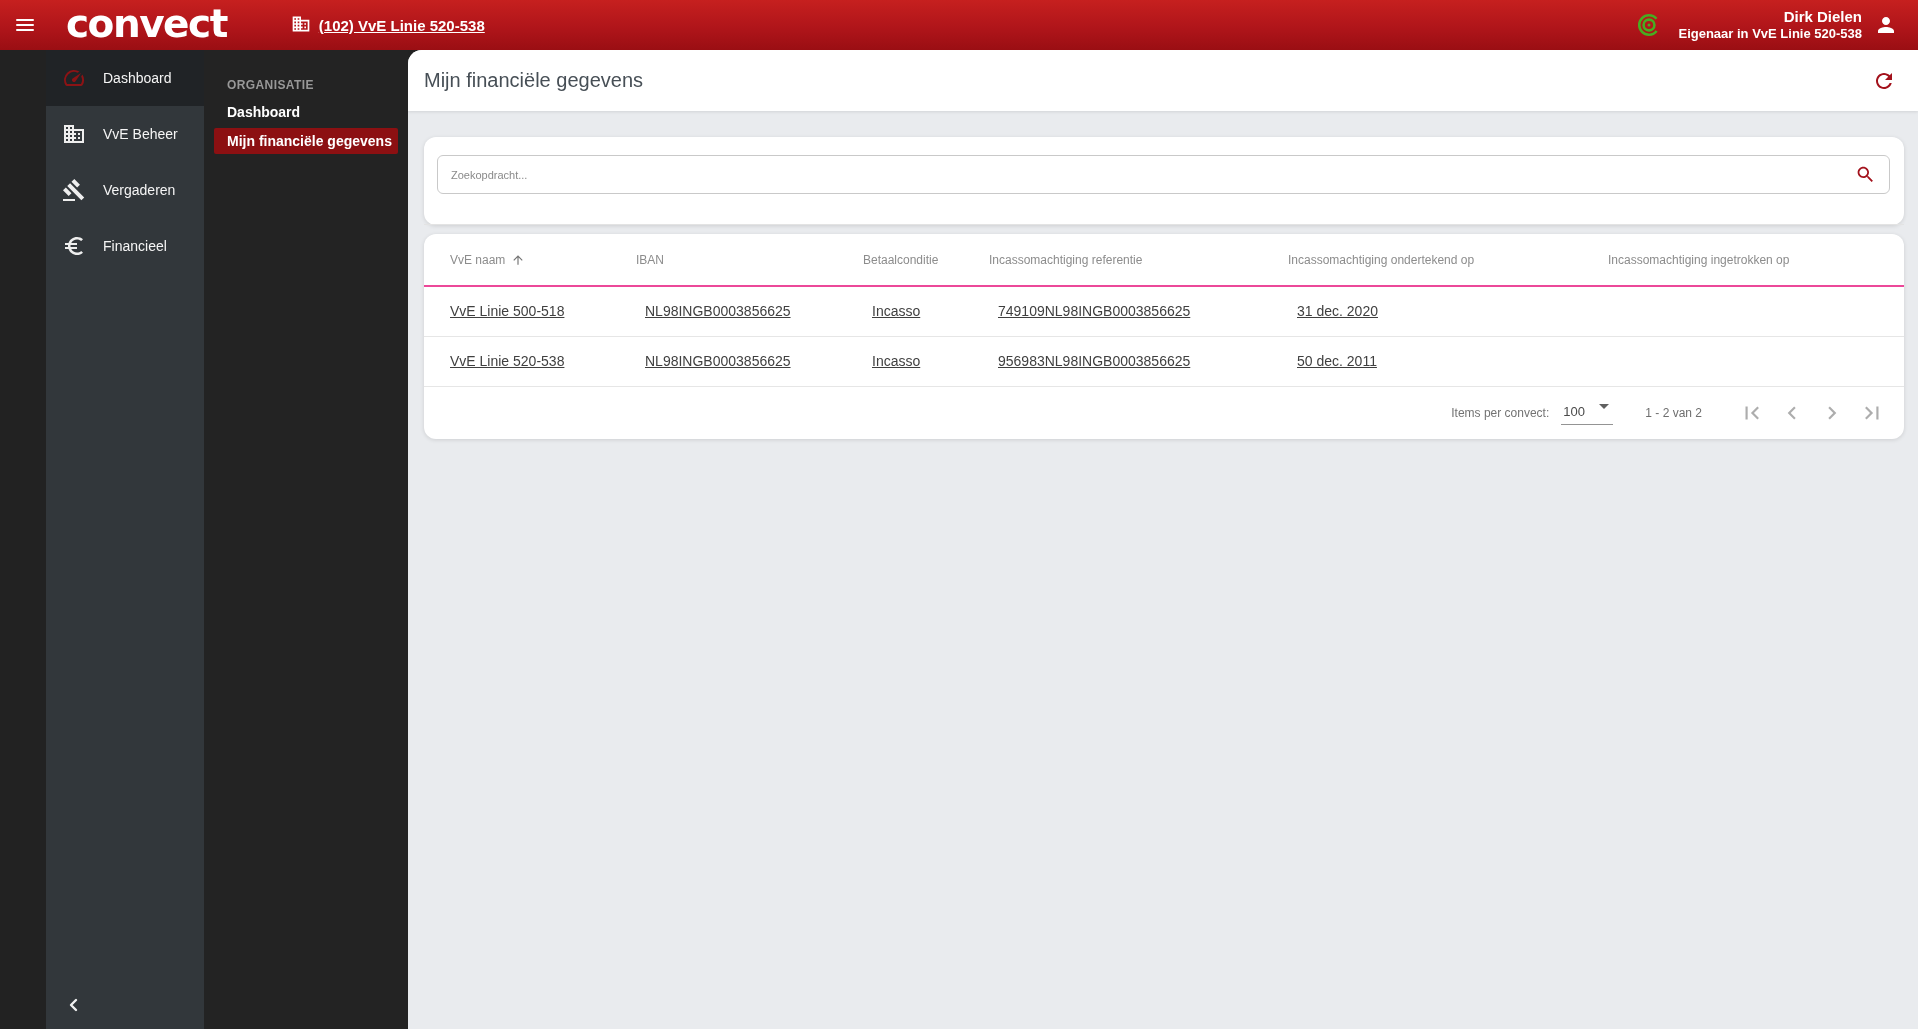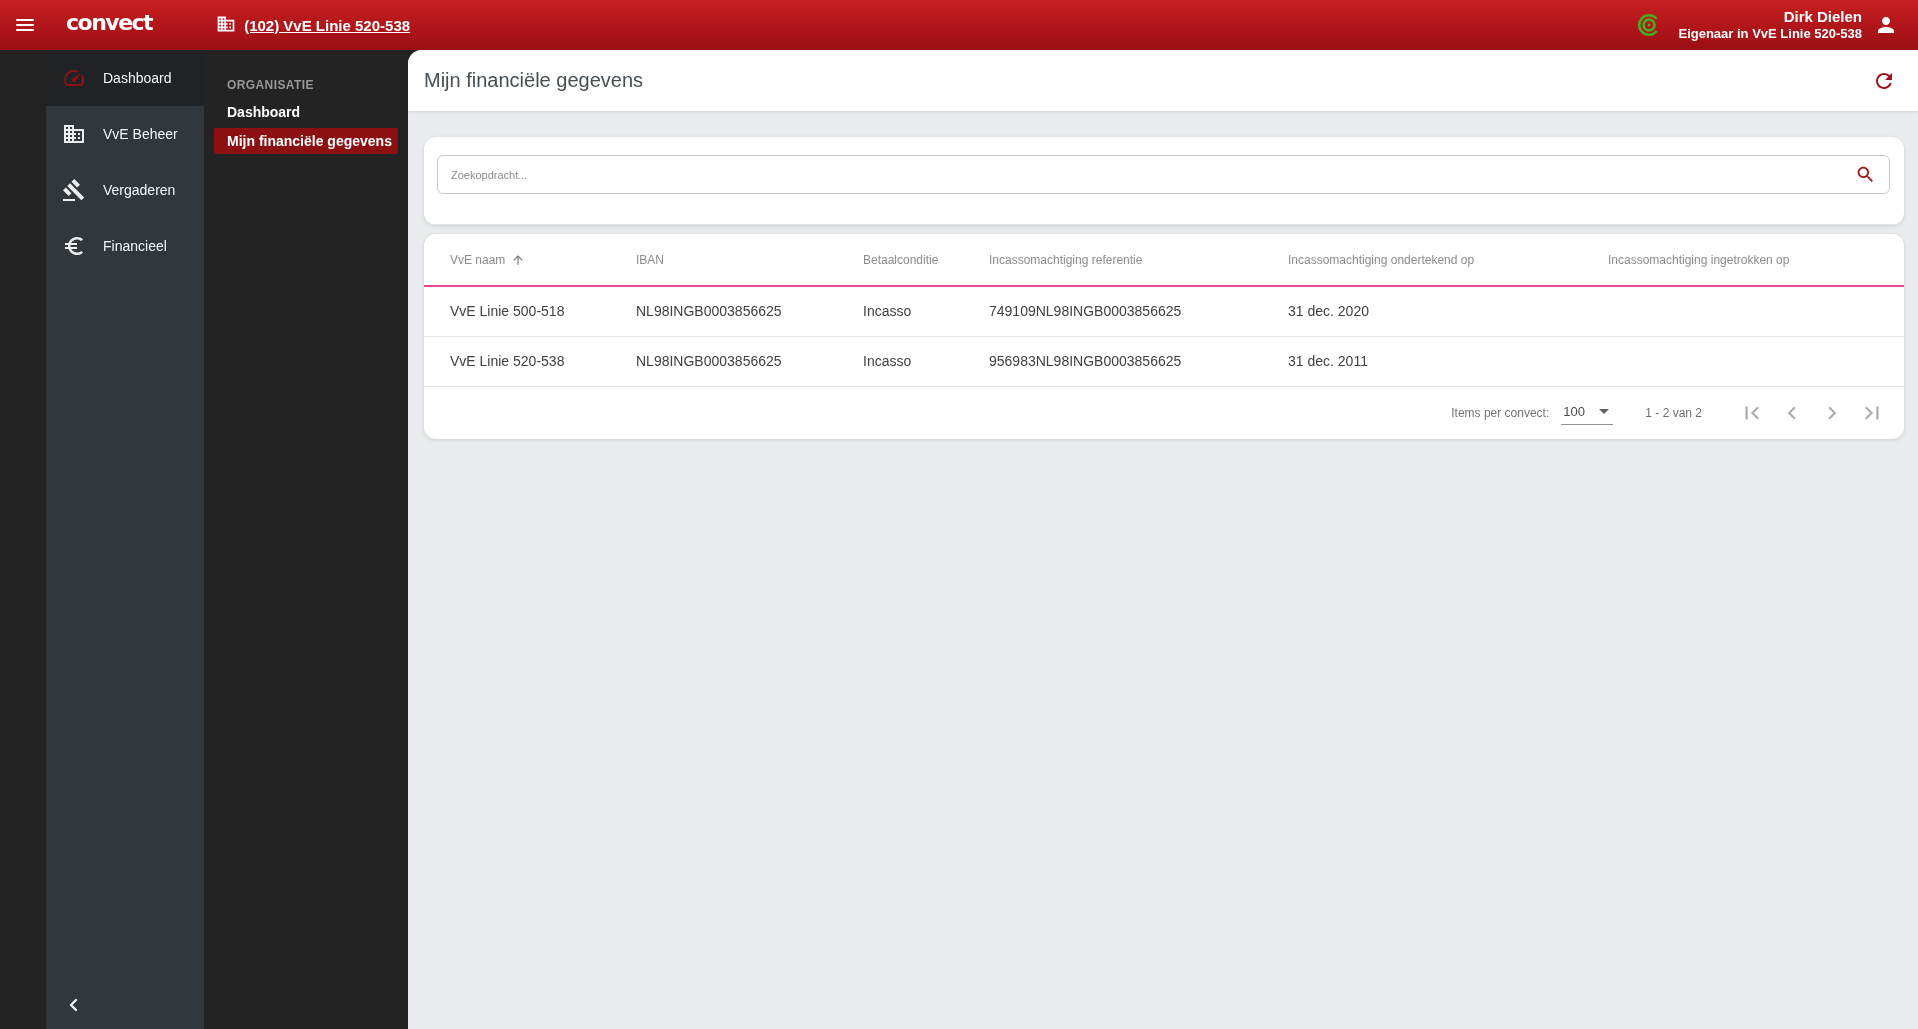--- a/index.html
+++ b/index.html
@@ -3,21 +3,21 @@
 <meta charset="utf-8">
 <style>
   * { margin:0; padding:0; box-sizing:border-box; }
   html,body { width:1918px; height:1029px; font-family:"Liberation Sans", sans-serif; background:#222; overflow:hidden; }
 
   
   .topbar { height:50px; background:linear-gradient(180deg,#c6201f 0%, #b0151a 55%, #9a0e13 100%);
             display:flex; align-items:center; color:#fff; position:relative; z-index:5; }
   .hamburger { width:46px; height:50px; display:flex; flex-direction:column; justify-content:center; align-items:center; gap:3px; cursor:pointer; margin-left:2px; }
   .hamburger span { display:block; width:18px; height:2px; background:#fff; border-radius:1px; }
-  .logo { font-family:"DejaVu Sans", sans-serif; font-weight:bold; font-size:22px; letter-spacing:-1.5px; margin-left:18px; line-height:1; padding-bottom:4px; }
+  .logo { font-family:"DejaVu Sans", sans-serif; font-weight:bold; font-size:39px; letter-spacing:-1.5px; margin-left:18px; line-height:1; padding-bottom:4px; }
   .chip { display:flex; align-items:center; gap:8px; margin-left:64px; font-size:15px; font-weight:bold;text-decoration:underline; }
   .topbar-right { margin-left:auto; display:flex; align-items:center; padding-right:20px; }
   .online-icon { width:26px; height:26px; margin-right:16px; }
   .user-block { text-align:right; line-height:1.25; margin-right:12px; }
   .user-name { font-size:15px; font-weight:bold; }
   .user-role { font-size:13px; font-weight:bold; }
   .person-icon { width:24px; height:24px; }
 
   
   .app-body { display:flex; height:979px; background:#222222;margin-left:46px; }
@@ -52,29 +52,29 @@
   .search-icon { position:absolute; right:14px; top:9px; width:21px; height:21px; cursor:pointer; }
   .hr { border-top:1px solid #e3e3e3; }
   .filters-row { height:56px; display:flex; align-items:center; padding:0 30px 0 13px; cursor:pointer; }
   .filters-label { font-size:16px; font-weight:600; color:#333a42; }
   .filters-chevron { margin-left:auto; width:16px; height:16px; }
 
   
   table { width:100%; border-collapse:collapse; table-layout:fixed; }
   col.c1{width:212px} col.c2{width:227px} col.c3{width:126px} col.c4{width:299px} col.c5{width:320px} col.c6{width:auto}
   th { text-align:left; font-weight:400; font-size:12px; color:#8c8c8c; height:52px; border-bottom:2px solid #ec4899; padding:0; vertical-align:middle; }
-  td { font-size:14px; color:#3f3f3f; height:50px; border-bottom:1px solid #e6e6e6; padding:0; vertical-align:middle; }
+  td { font-size:14px; color:#3f3f3f; height:50px; border-bottom:1px solid #e6e6e6; padding:9px; vertical-align:middle;text-decoration:underline; }
   th:first-child, td:first-child { padding-left:26px; }
   .th-sort { display:inline-flex; align-items:center; gap:6px; cursor:pointer; }
   .sort-arrow { width:14px; height:14px; }
 
   
   .paginator { height:52px; display:flex; align-items:center; justify-content:flex-end; padding-right:12px; color:#737373; font-size:12px; }
   .pp-label { margin-right:12px; }
-  .pp-select { display:flex; align-items:center; gap:14px; border-bottom:1px solid #949494; padding:3px 2px 5px 2px; min-width:52px; cursor:pointer; }
+  .pp-select { display:flex; align-items:flex-start; gap:14px; border-bottom:1px solid #949494; padding:3px 2px 5px 2px; min-width:52px; cursor:pointer; }
   .pp-value { font-size:13px; color:#4a4a4a; }
   .pp-arrow { width:0; height:0; border-left:5px solid transparent; border-right:5px solid transparent; border-top:5px solid #606060; }
   .pp-range { margin:0 30px 0 32px; color:#6e6e6e; }
   .pg-btn { width:40px; height:40px; display:flex; align-items:center; justify-content:center; cursor:default; }
   .pg-btn svg { width:26px; height:26px; }
 </style>
 </head>
 <body>
 
 <div class="topbar">
@@ -222,21 +222,21 @@
               <td>Incasso</td>
               <td>749109NL98INGB0003856625</td>
               <td>31 dec. 2020</td>
               <td></td>
             </tr>
             <tr>
               <td>VvE Linie 520-538</td>
               <td>NL98INGB0003856625</td>
               <td>Incasso</td>
               <td>956983NL98INGB0003856625</td>
-              <td>31 dec. 2011</td>
+              <td>50 dec. 2011</td>
               <td></td>
             </tr>
           </tbody>
         </table>
 
         <div class="paginator">
           <span class="pp-label">Items per convect:</span>
           <span class="pp-select">
             <span class="pp-value">100</span>
             <span class="pp-arrow"></span>

